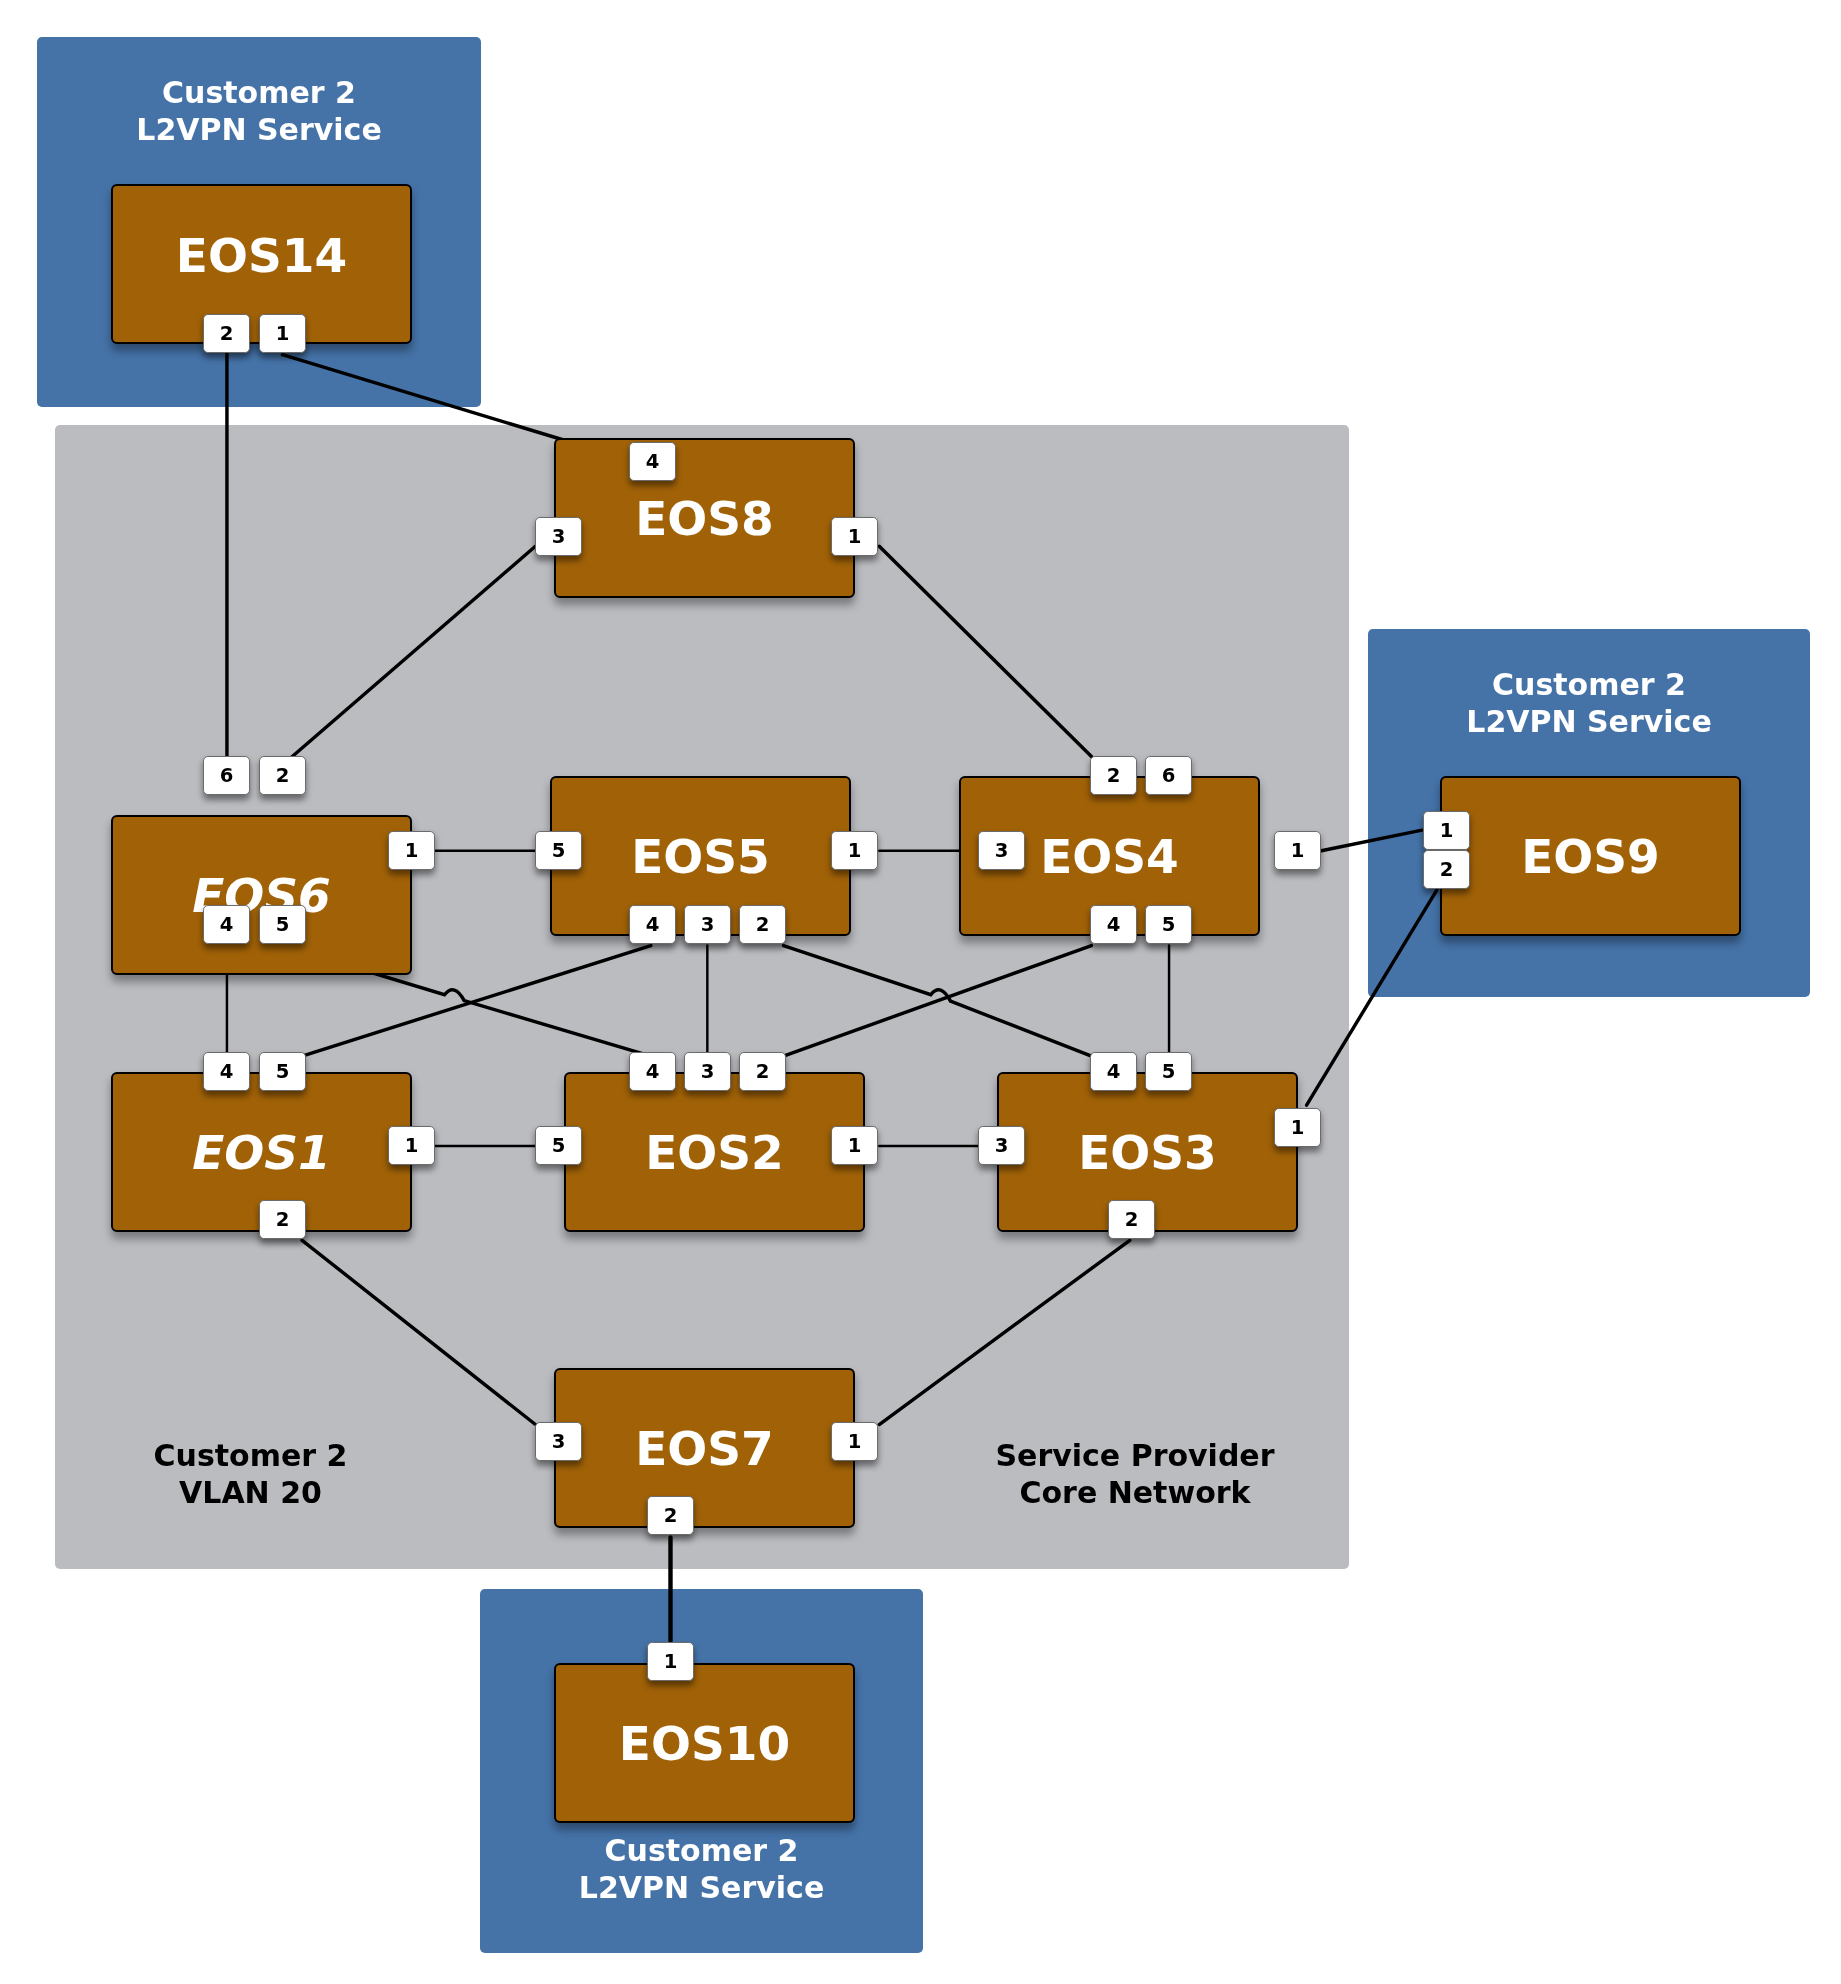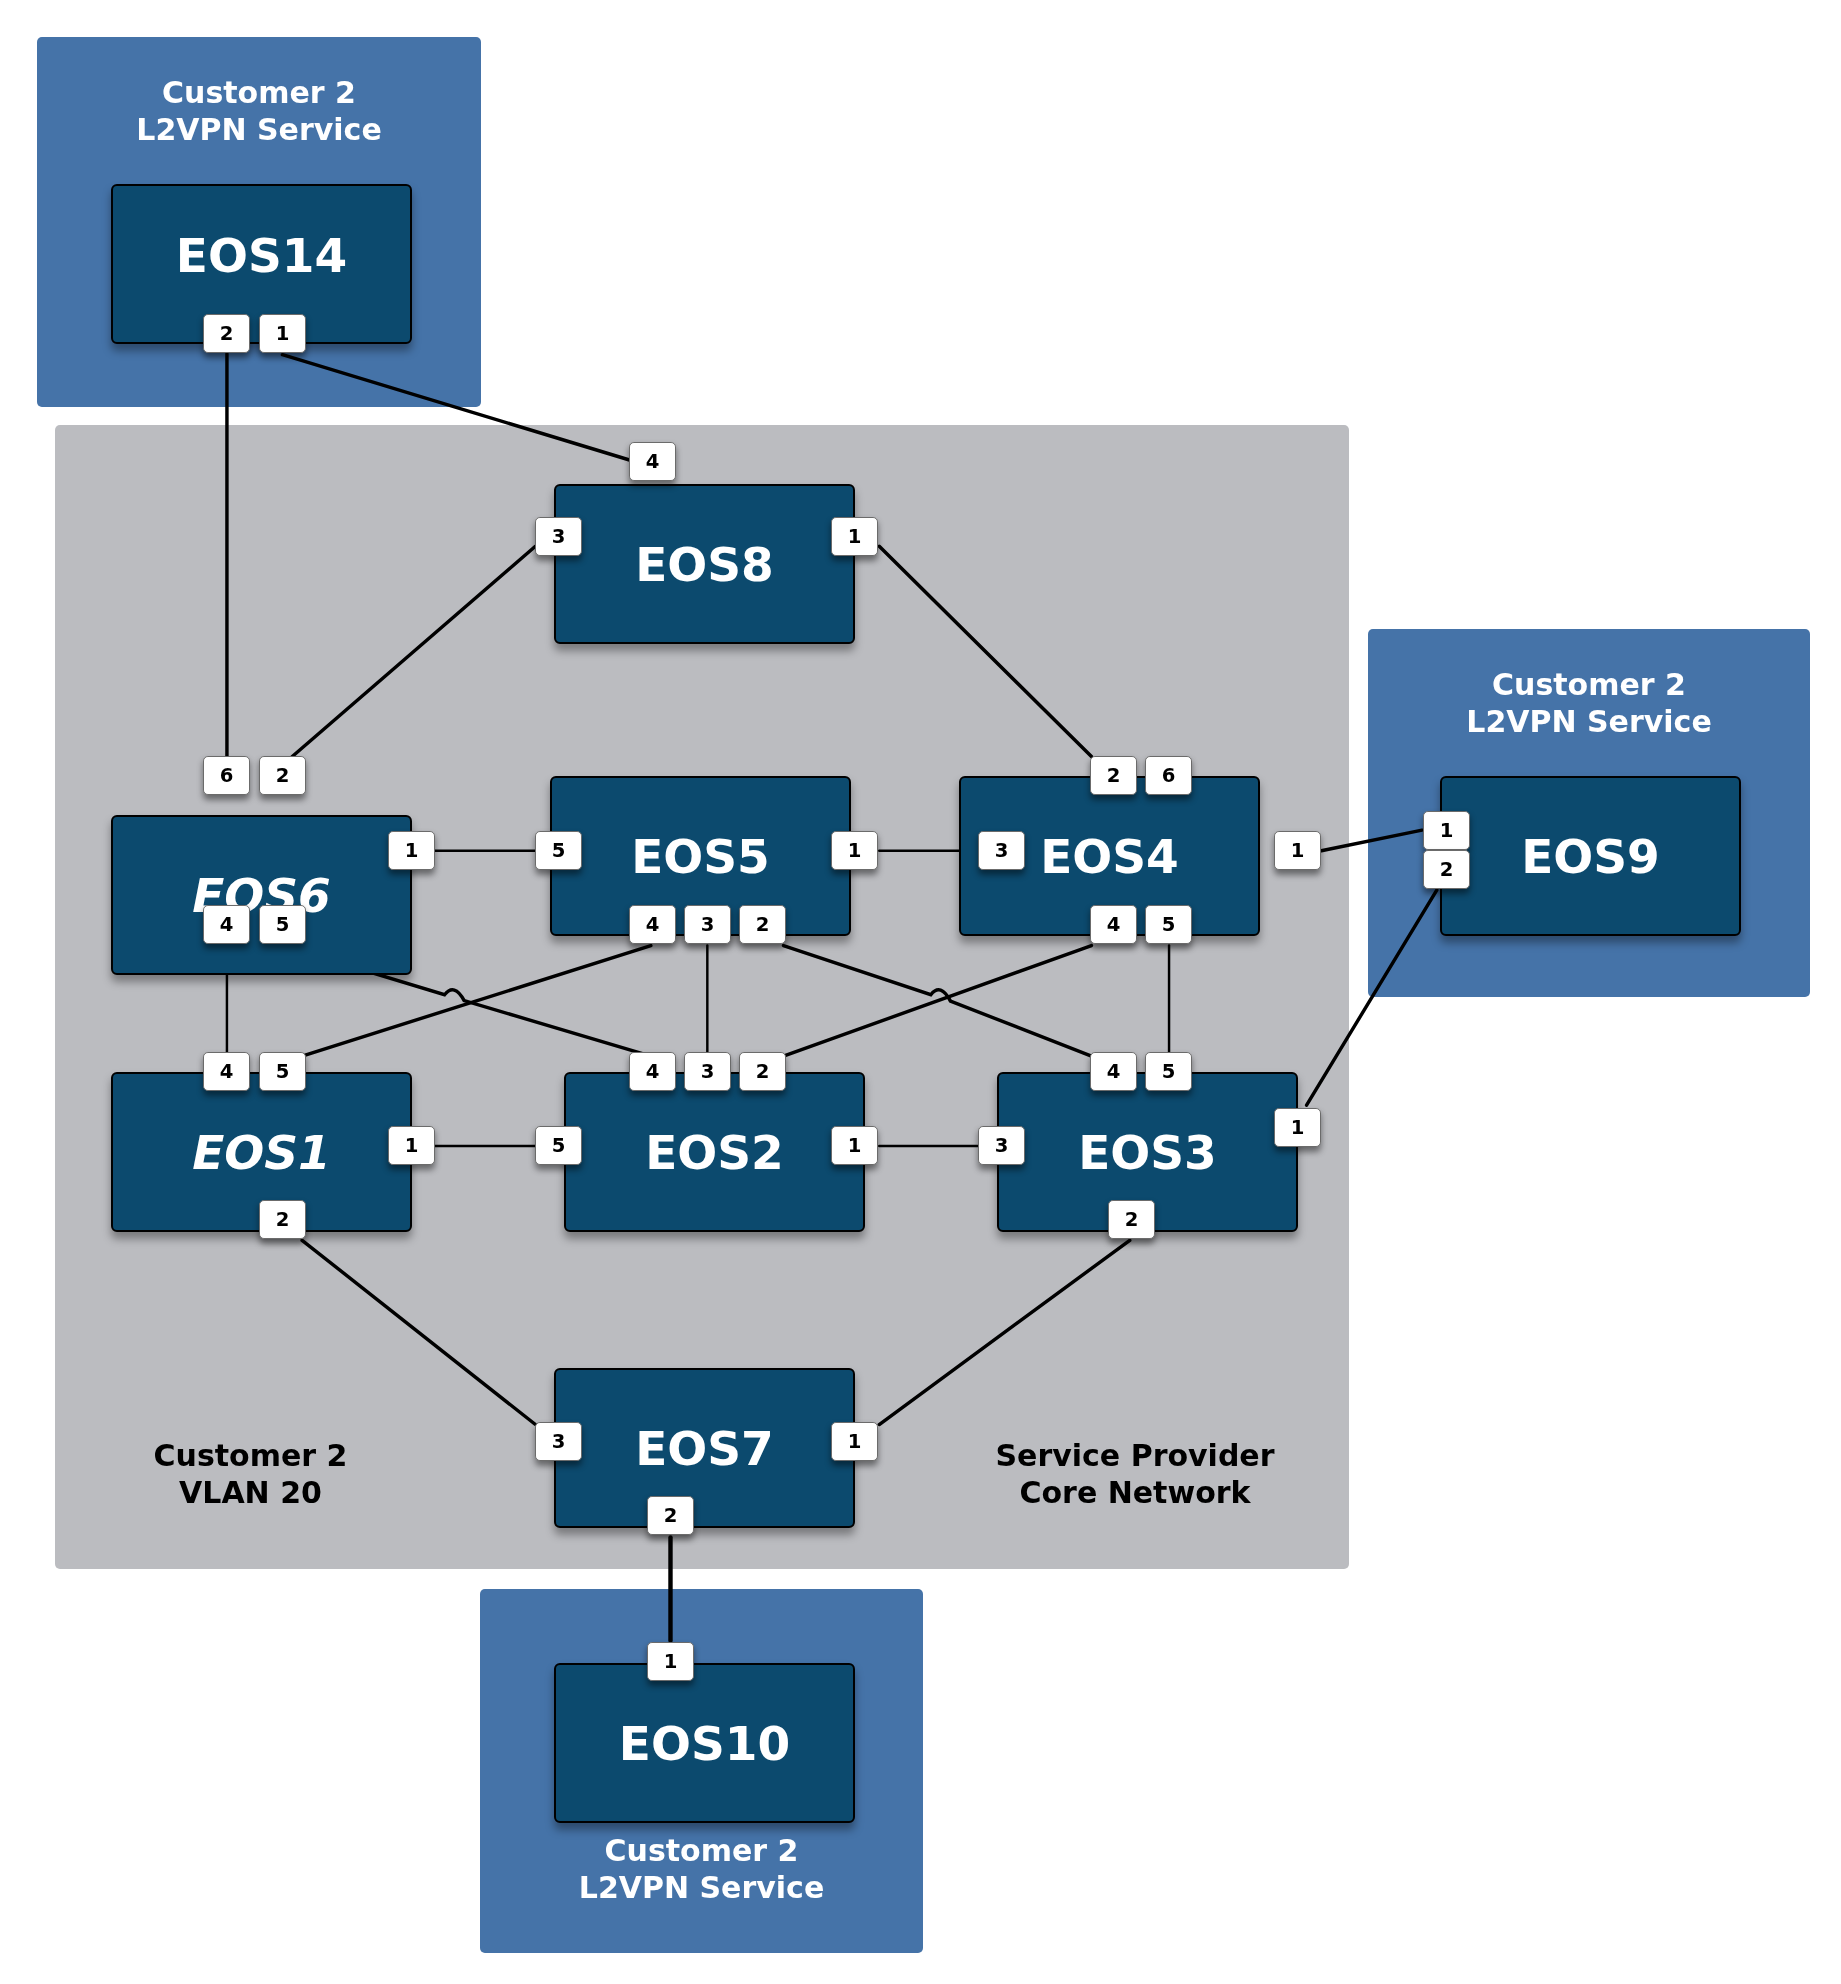--- a/index.html
+++ b/index.html
@@ -6,21 +6,21 @@
   body { width: 1842px; height: 1985px; position: relative; overflow: hidden;
          font-family: "DejaVu Sans", sans-serif; }
   .zone { position: absolute; border-radius: 4.9px; }
   .zone.customer { background: #4573a8; }
   .zone.core { background: #bbbcc0; }
   .zone-label { position: absolute; text-align: center; font-weight: bold;
                 font-size: 30px; line-height: 37px; white-space: pre-line; }
   .zone-label.light { color: #ffffff; }
   .zone-label.dark { color: #000000; }
   svg.links { position: absolute; left: 0; top: 0; width: 1842px; height: 1985px; }
-  .device { position: absolute; width: 301px; height: 160px; background: #0c4a6e;
+  .device { position: absolute; width: 301px; height: 160px; background: #a16207;
             border: 2.9px solid #000; border-radius: 5.9px; box-sizing: border-box;
             box-shadow: 0 6.9px 8.8px rgba(0,0,0,0.35); }
   .device-name { position: absolute; left: 0; right: 0; top: 50%; transform: translateY(-50%);
                  text-align: center; color: #fff; font-weight: bold; font-size: 47px; }
   .port { position: absolute; width: 47px; height: 39px; background: #ffffff;
           border: 1.5px solid #6b6b6b; border-radius: 4.9px; box-sizing: border-box;
           box-shadow: 0 4.9px 6.9px rgba(0,0,0,0.45);
           display: flex; align-items: center; justify-content: center;
           font-family: "DejaVu Sans", sans-serif; font-weight: bold; font-size: 19.6px; color: #000; }
 </style>
@@ -89,21 +89,21 @@
     <line x1="1365" y1="3130" x2="1365" y2="3340" stroke-width="9"></line>
   </g>
 </svg>
 
 <div class="device" style="left:111px; top:184px;">
   <div class="device-name" style="margin-top:-8.8px;">EOS14</div>
 </div>
 <div class="port" style="left:203px; top:314px;">2</div>
 <div class="port" style="left:259px; top:314px;">1</div>
 
-<div class="device" style="left:554px; top:484px;">
+<div class="device" style="left:554px; top:438px;">
   <div class="device-name">EOS8</div>
 </div>
 <div class="port" style="left:629px; top:442px;">4</div>
 <div class="port" style="left:535px; top:517px;">3</div>
 <div class="port" style="left:831px; top:517px;">1</div>
 
 <div class="device" style="left:111px; top:815px;font-style:italic;">
   <div class="device-name">EOS6</div>
 </div>
 <div class="port" style="left:203px; top:756px;">6</div>

